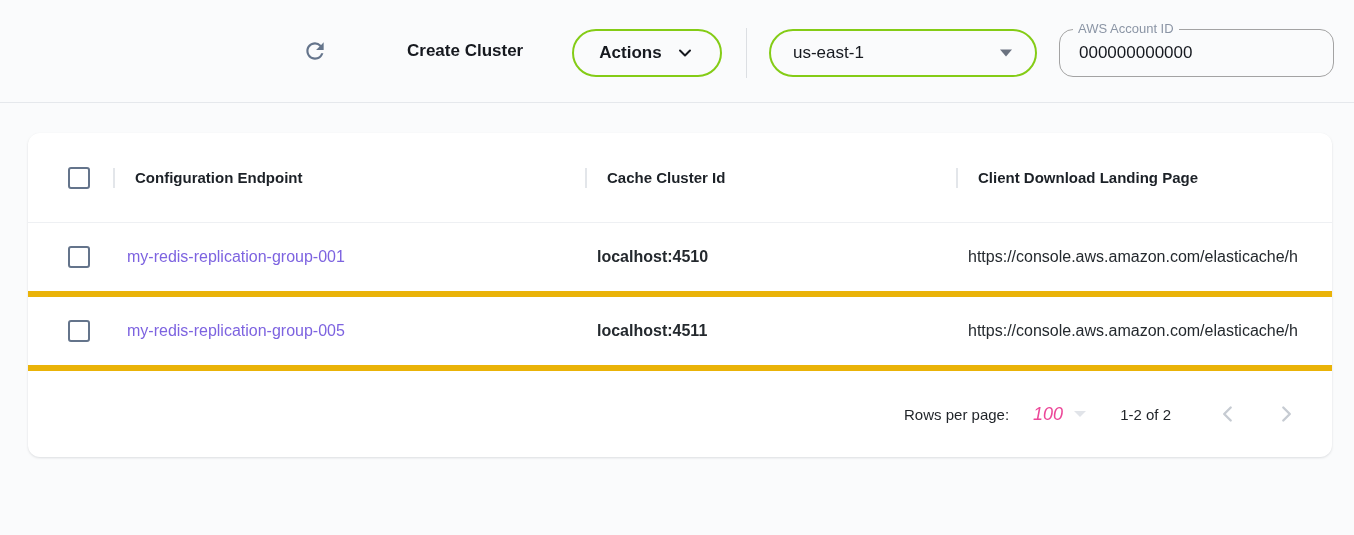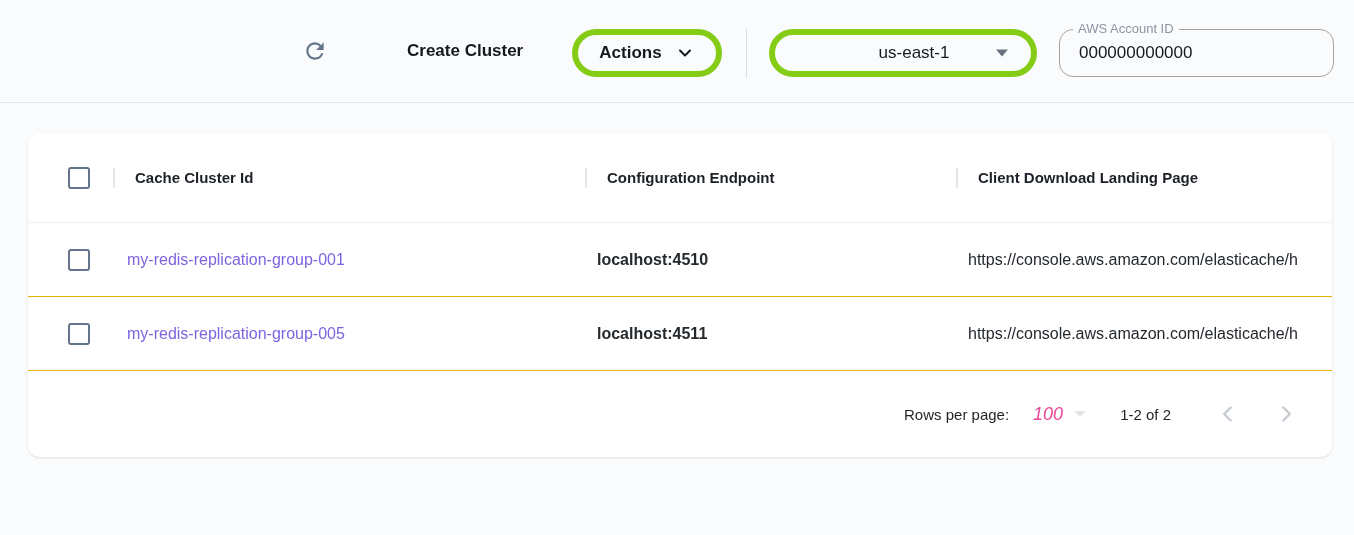--- a/index.html
+++ b/index.html
@@ -26,29 +26,29 @@
     width:30px; height:30px; border:none; background:transparent; cursor:pointer;
     display:flex; align-items:center; justify-content:center;
   }
   .create-btn {
     position:absolute; left:407px; top:50%; transform:translateY(-50%);
     border:none; background:transparent; cursor:pointer;
     font-family:inherit; font-size:17px; font-weight:600; color:#16191f;
   }
   .pill {
     position:absolute; top:29px; height:48px;
-    border:6px solid #84cc16; border-radius:24px; background:transparent;
+    border:2px solid #84cc16; border-radius:24px; background:transparent;
     display:flex; align-items:center; cursor:pointer;
     font-family:inherit; font-size:17px; color:#16191f;
   }
   .actions-btn { left:572px; width:150px; justify-content:center; gap:13px; font-weight:600; }
   .vdivider {
     position:absolute; left:746px; top:28px; width:1px; height:50px; background:#dcdfe3;
   }
-  .region-select { left:769px; width:268px; padding-left:22px; font-weight:500;justify-content:center; }
+  .region-select { left:769px; width:268px; padding-left:22px; font-weight:500; }
   .caret-down {
     position:absolute; right:23px; top:50%; transform:translateY(-50%);
     width:0; height:0; border-left:6px solid transparent; border-right:6px solid transparent;
     border-top:7px solid #6a7280;
   }
   .account-field {
     position:absolute; left:1059px; top:29px; width:275px; height:48px;
     border:1px solid #a3a3a3; border-radius:14px;
   }
   .account-label {
@@ -66,21 +66,21 @@
     position:absolute; left:28px; top:133px; width:1304px; height:324px;
     background:#ffffff; border-radius:12px;
     box-shadow:0 1px 3px rgba(16,24,40,.08), 0 1px 2px rgba(16,24,40,.05);
     overflow:hidden;
   }
   .grid-row {
     display:grid; grid-template-columns:85px 472px 371px 1fr;
     align-items:center;
   }
   .thead { height:90px; border-bottom:1px solid #eef0f3; }
-  .trow  { height:74px; border-bottom:1px solid #eab308; }
+  .trow  { height:74px; border-bottom:6px solid #eab308; }
   .th {
     position:relative; padding-left:22px;
     font-size:15px; font-weight:700; color:#1c2127; white-space:nowrap;
   }
   .th::before {
     content:""; position:absolute; left:0; top:50%; transform:translateY(-50%);
     width:2px; height:20px; background:#e3e6ea;
   }
   .checkbox-cell { display:flex; }
   .checkbox {
@@ -152,22 +152,22 @@
       <input class="account-input" type="text" value="000000000000" style="">
     </div>
   </div>
 
   <div class="card">
 
     <div class="grid-row thead">
       <div class="checkbox-cell">
         <span class="checkbox"></span>
       </div>
+      <div class="th">Configuration Endpoint</div>
       <div class="th">Cache Cluster Id</div>
-      <div class="th">Configuration Endpoint</div>
       <div class="th">Client Download Landing Page</div>
     </div>
 
     <div class="grid-row trow">
       <div class="checkbox-cell">
         <span class="checkbox"></span>
       </div>
       <div class="td td-id">
         <a class="row-link">my-redis-replication-group-001</a>
       </div>

